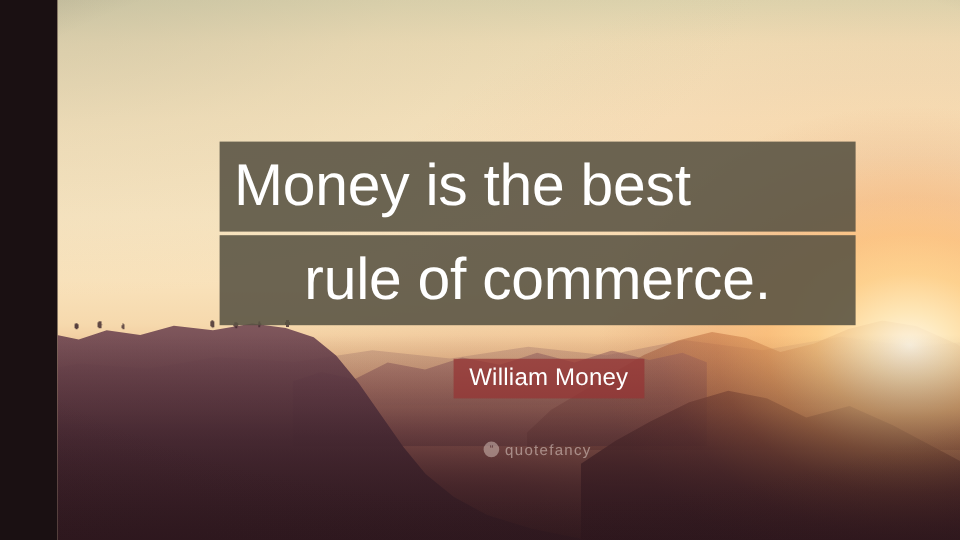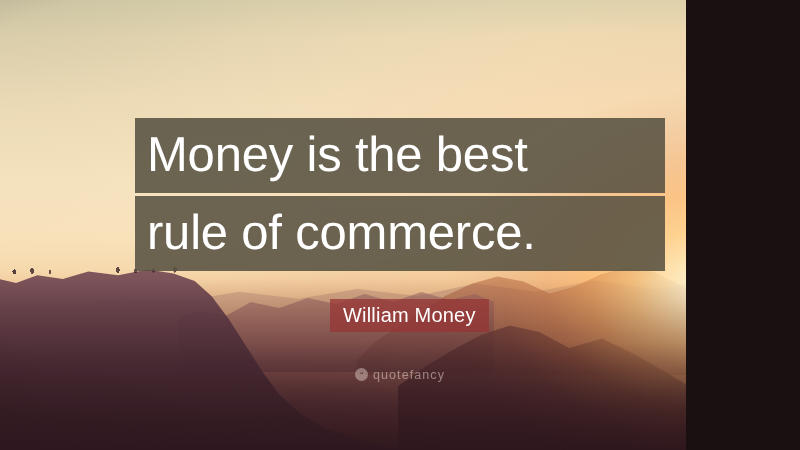--- a/index.html
+++ b/index.html
@@ -6,24 +6,25 @@
     margin: 0;
     padding: 0;
     background: #1a1012;
   }
   body {
     font-family: "Liberation Sans", sans-serif;
   }
 
   #quote-card {
     position: relative;
-    width: 686px;
+    width: 752px;
     height: 450px;
     overflow: hidden;
     background: #f2dcb4;
+    margin-left: 48px;
   }
 
   
 
   .bg-layer {
     position: absolute;
     left: 0; top: 0;
     width: 800px;
     height: 450px;
     pointer-events: none;
@@ -222,20 +223,21 @@
     height: 75px;
     font-weight: 400;
     letter-spacing: -0.2px;
     padding: 0 12px;
     box-sizing: border-box;
     white-space: nowrap;
     text-rendering: geometricPrecision;
   }
   .quote-line + .quote-line {
     margin-top: 3px;
+    text-align: center;
   }
 
   #author-badge {
     position: absolute;
     left: 330px;
     top: 299px;
     height: 33px;
     line-height: 33px;
     padding: 0 13px;
     background: rgba(150,52,52,0.74);

